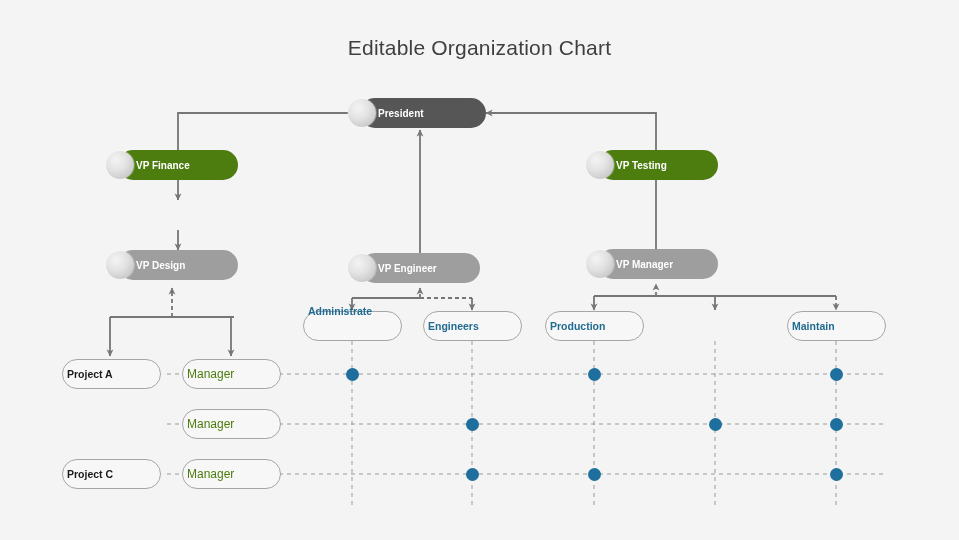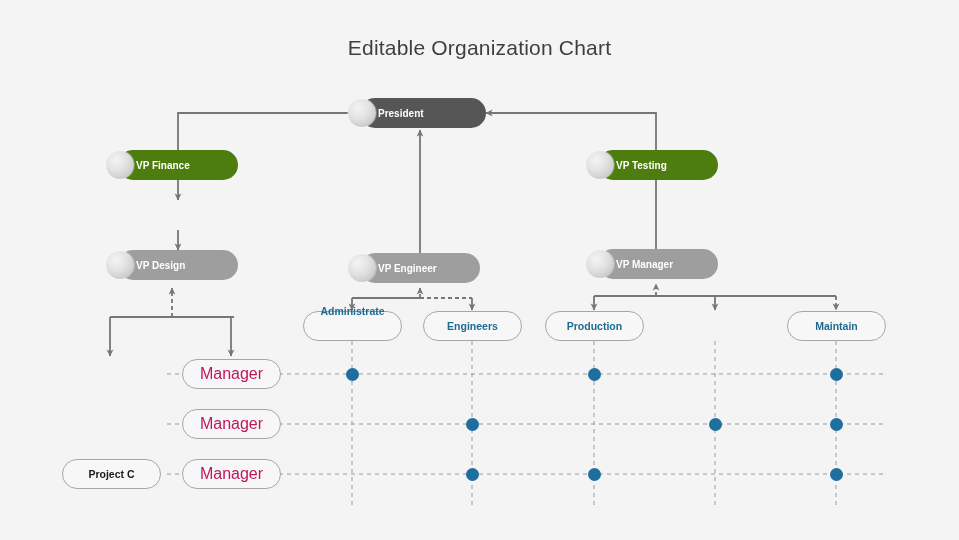--- a/index.html
+++ b/index.html
@@ -66,28 +66,28 @@
     border-radius:16px;
     background:#f7f7f7;
     box-sizing:border-box;
     display:flex;
     align-items:center;
     justify-content:center;
   }
   .rbox .rlabel{
     font-size:10.5px;
     line-height:12px;
-    text-align:center;
+    text-align:left;
     width:100%;
     padding:0 4px;
     box-sizing:border-box;
   }
   .rbox.teal .rlabel{color:#1f6b91;font-weight:bold;}
   .rbox.black .rlabel{color:#1a1a1a;font-weight:bold;}
-  .rbox.grey  .rlabel{color:#be185d;font-weight:normal;font-size:16px;}
+  .rbox.grey  .rlabel{color:#4d7c0f;font-weight:normal;font-size:12px;}
   
   .rbox.overflow .rlabel{
     position:absolute;
     left:0;top:-7px;
     width:100%;
   }
 
   
   .dot{
     position:absolute;
@@ -199,20 +199,23 @@
 
   <div class="rbox teal" style="left:423px;top:311px;width:99px;">
     <span class="rlabel">Engineers</span>
   </div>
 
 
   <div class="rbox teal" style="left:787px;top:311px;width:99px;">
     <span class="rlabel">Maintain</span>
   </div>
 
+  <div class="rbox black" style="left:62px;top:359px;width:99px;">
+    <span class="rlabel">Project A</span>
+  </div>
   <div class="rbox grey" style="left:182px;top:359px;width:99px;">
     <span class="rlabel">Manager</span>
   </div>
 
   <div class="rbox grey" style="left:182px;top:409px;width:99px;">
     <span class="rlabel">Manager</span>
   </div>
 
   <div class="rbox black" style="left:62px;top:459px;width:99px;">
     <span class="rlabel">Project C</span>

